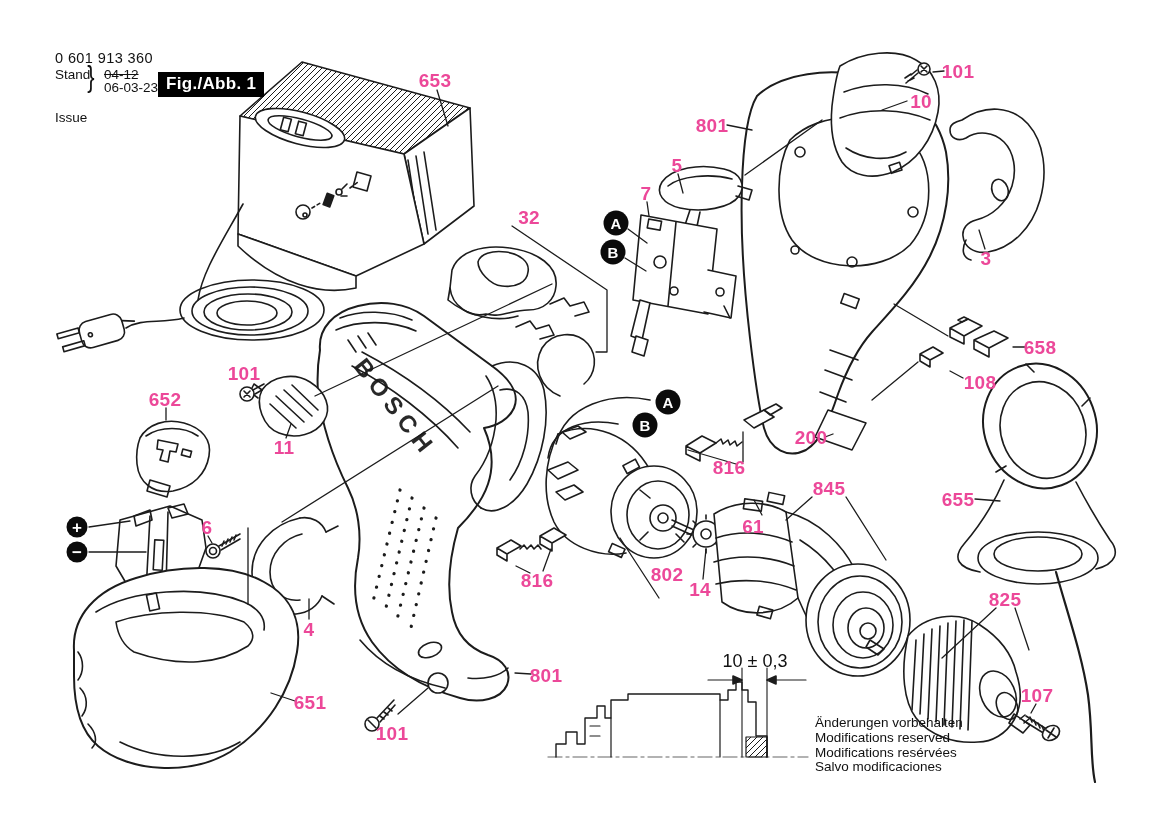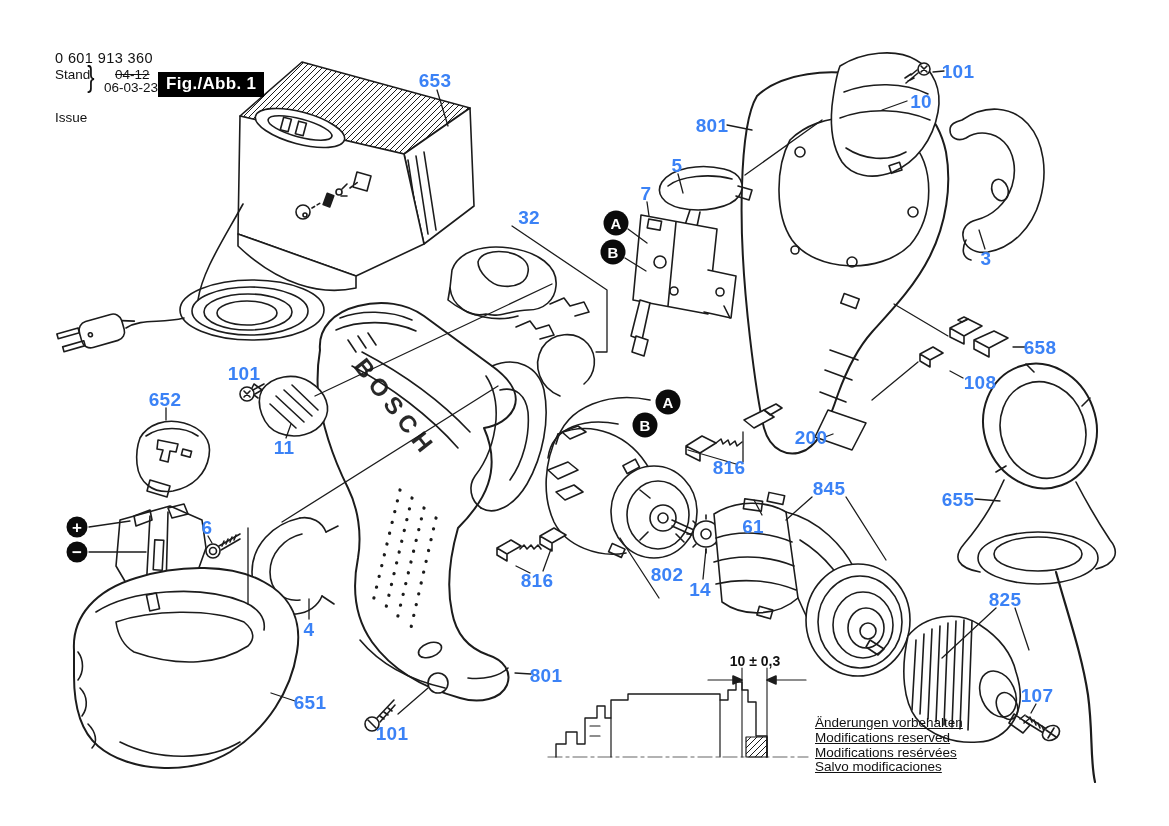--- a/index.html
+++ b/index.html
@@ -3,49 +3,49 @@
 <meta charset="utf-8">
 <style>
   html,body{margin:0;padding:0;background:#e8e8e8;}
   #canvas{
     position:relative;width:1169px;height:826px;background:#ffffff;
     font-family:"Liberation Sans", sans-serif;color:#111;overflow:hidden;
   }
   #artwork{position:absolute;left:0;top:0;}
   .plabel{
     position:absolute;transform:translate(-50%,-50%);
-    font-size:19px;font-weight:bold;color:#3b82f6;white-space:nowrap;line-height:1;
+    font-size:19px;font-weight:bold;color:#ec4899;white-space:nowrap;line-height:1;
     letter-spacing:.3px;
   }
   .badge{
     position:absolute;transform:translate(-50%,-50%);
     width:25px;height:25px;border-radius:50%;background:#0b0b0b;color:#fff;
     display:flex;align-items:center;justify-content:center;
     font-size:15px;font-weight:bold;line-height:1;
   }
   .badge.sm{width:21px;height:21px;font-size:17px;}
   #order-number{position:absolute;left:55px;top:50px;font-size:14.5px;letter-spacing:.4px;}
   .rev-label{position:absolute;font-size:13.5px;}
   .rev-value{position:absolute;font-size:13.5px;}
-  .struck{text-decoration:line-through;margin-left:11px;}
+  .struck{text-decoration:line-through;}
   #rev-brace{position:absolute;left:86px;top:61px;font-size:29px;font-weight:400;transform:scaleX(.75);}
   #figure-box{
     position:absolute;left:158px;top:72px;background:#000;color:#fff;
     font-size:17px;font-weight:bold;padding:2px 8px 3px 8px;letter-spacing:.3px;
   }
   #brand-mark{
     position:absolute;left:370px;top:353px;transform:rotate(52deg);transform-origin:0 0;
     font-size:24px;font-weight:bold;letter-spacing:6px;color:#161616;opacity:.92;
   }
   #dimension-note{
     position:absolute;transform:translate(-50%,-50%);left:755px;top:661px;
-    font-size:14px;font-weight:bold;white-space:nowrap;
+    font-size:18px;font-weight:normal;white-space:nowrap;
   }
   #notice{position:absolute;left:815px;top:716px;font-size:13.5px;line-height:1.02;}
-  #notice div{margin:0 12px 1px 0;text-decoration:underline;}
+  #notice div{margin:0 12px 1px 0;}
 </style>
 </head>
 <body>
 
 <div id="canvas">
 
   <svg id="artwork" width="1169" height="826" viewBox="0 0 1169 826" fill="none" stroke="#1c1c1c" stroke-width="1.6" stroke-linecap="round" stroke-linejoin="round">
     <defs>
       <pattern id="hatch" patternUnits="userSpaceOnUse" width="6" height="6">
         <path d="M0,6 L6,0" stroke="#1c1c1c" stroke-width="1"></path>

